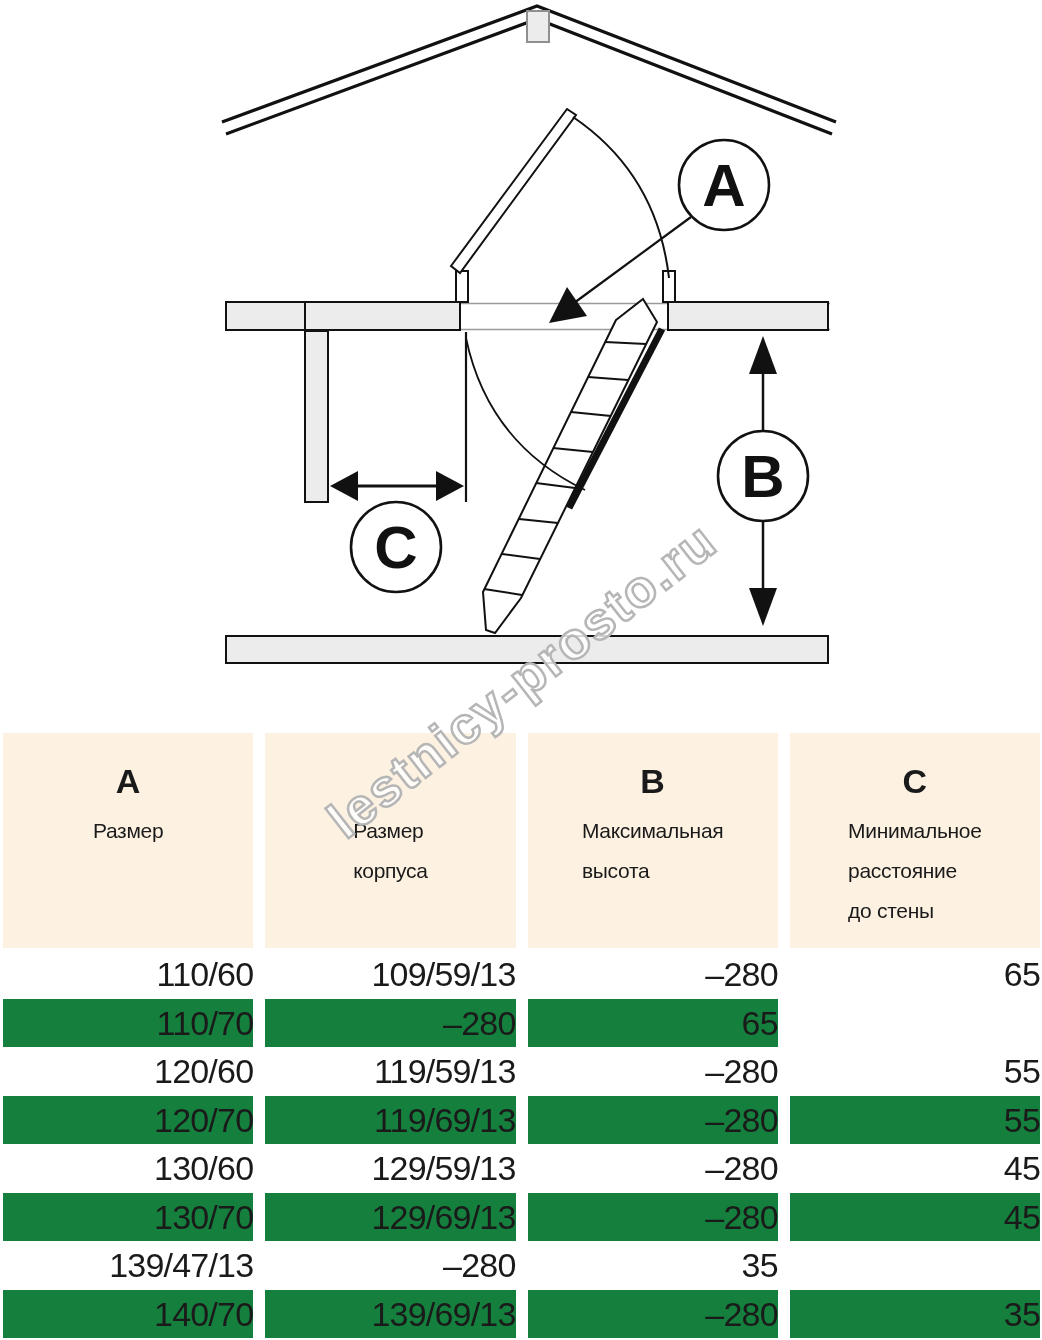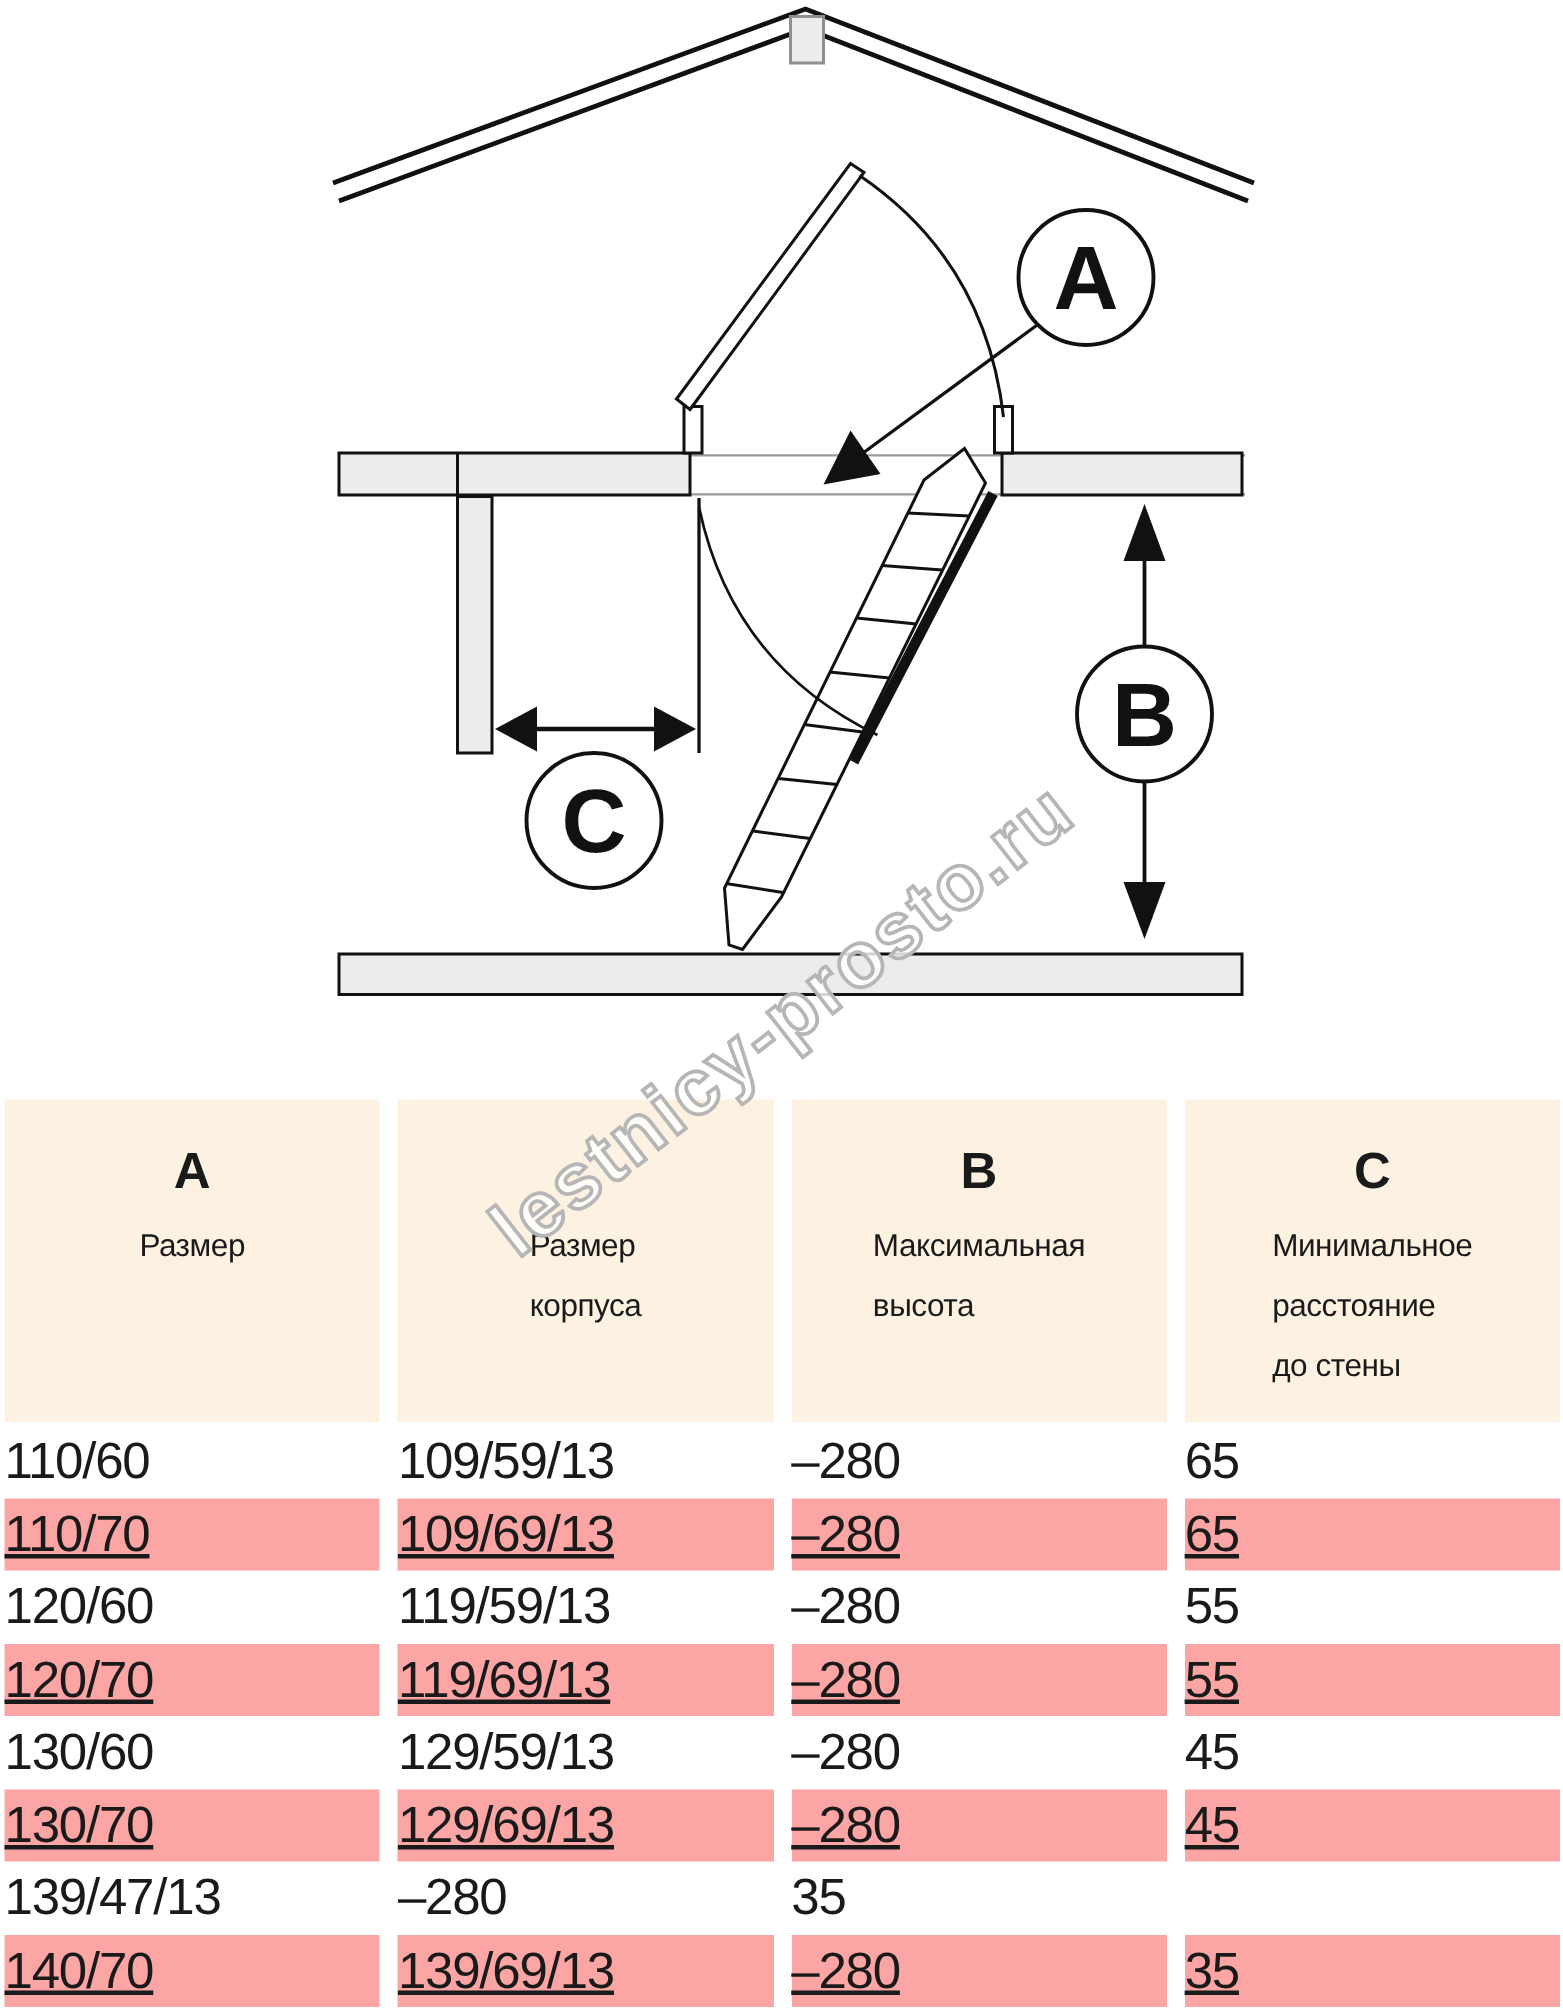--- a/index.html
+++ b/index.html
@@ -20,22 +20,22 @@
   
   .tablewrap{position:absolute;left:3px;top:733px;width:1037px;z-index:2;}
   .tgrid{display:grid;grid-template-columns:repeat(4,1fr);column-gap:12px;}
   .thead{height:215px;}
   .hcell{background:#fdf2e2;display:flex;flex-direction:column;align-items:center;}
   .hletter{margin-top:30px;height:36px;font-size:34px;line-height:36px;font-weight:bold;}
   .hdesc{margin-top:12px;font-size:21px;line-height:40px;text-align:left;white-space:pre-line;
          letter-spacing:-0.3px;}
   .tbody{margin-top:2px;}
   .trow{height:48.5px;}
-  .tcell{font-size:34px;line-height:48.5px;text-align:left;letter-spacing:-0.8px;}
-  .trow.striped .tcell{background:#fca5a5;text-decoration:underline;}
+  .tcell{font-size:34px;line-height:48.5px;text-align:right;letter-spacing:-0.8px;}
+  .trow.striped .tcell{background:#15803d;}
 </style>
 </head>
 <body>
 
 <div class="page">
 
   <svg class="diagram-svg" width="1042" height="733" viewBox="0 0 1042 733">
 
     <line x1="226" y1="303.5" x2="830" y2="303.5" stroke="#9a9a9a" stroke-width="1.5"></line>
     <line x1="226" y1="329.5" x2="830" y2="329.5" stroke="#9a9a9a" stroke-width="1.5"></line>
@@ -138,21 +138,20 @@
 
     <div class="tbody">
       <div class="tgrid trow">
         <div class="tcell">110/60</div>
         <div class="tcell">109/59/13</div>
         <div class="tcell">–280</div>
         <div class="tcell">65</div>
       </div>
       <div class="tgrid trow striped">
         <div class="tcell">110/70</div>
-        <div class="tcell">109/69/13</div>
         <div class="tcell">–280</div>
         <div class="tcell">65</div>
       </div>
       <div class="tgrid trow">
         <div class="tcell">120/60</div>
         <div class="tcell">119/59/13</div>
         <div class="tcell">–280</div>
         <div class="tcell">55</div>
       </div>
       <div class="tgrid trow striped">

